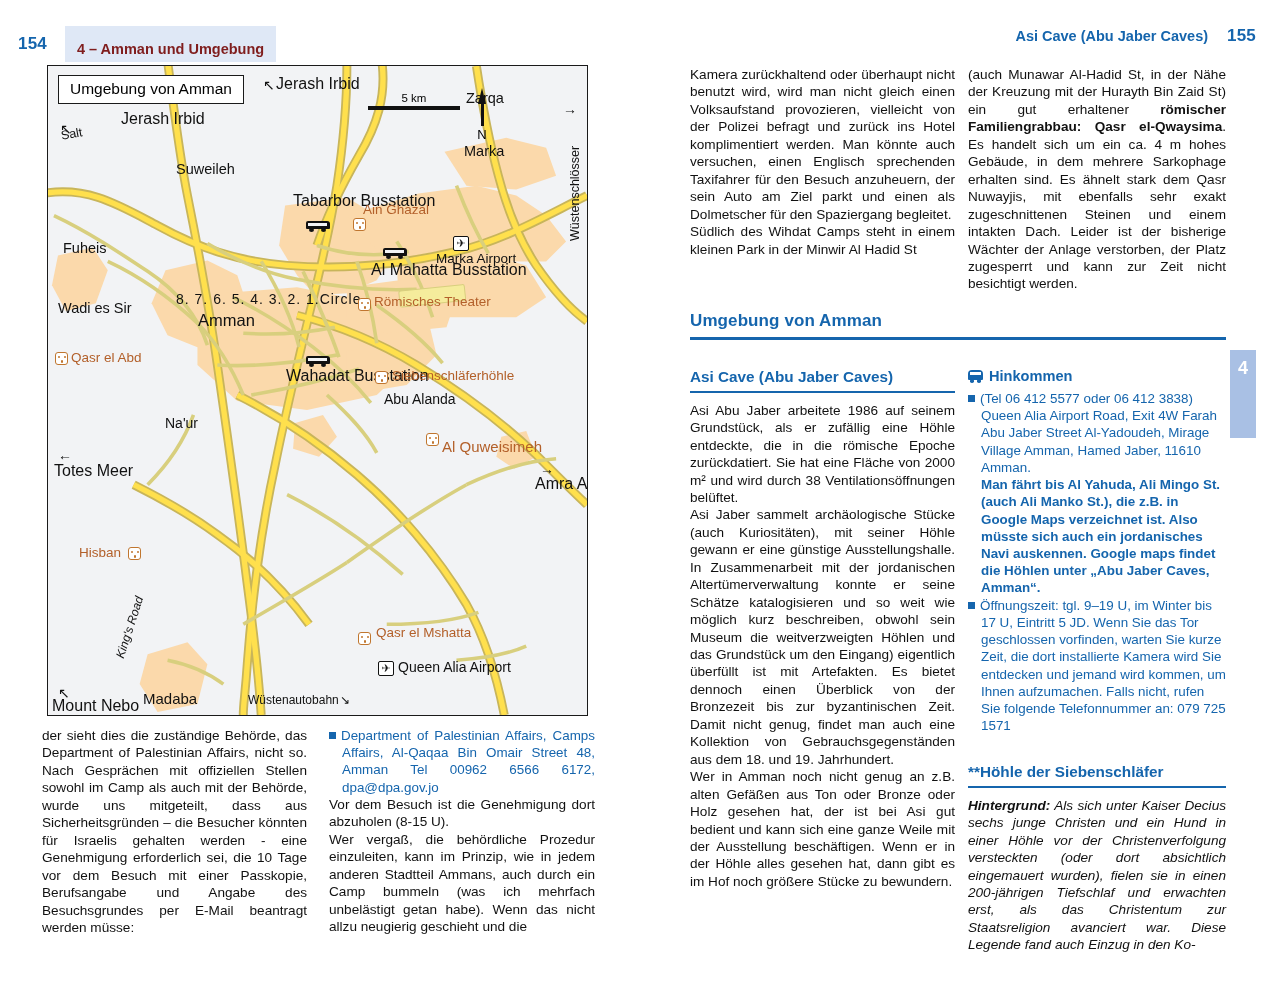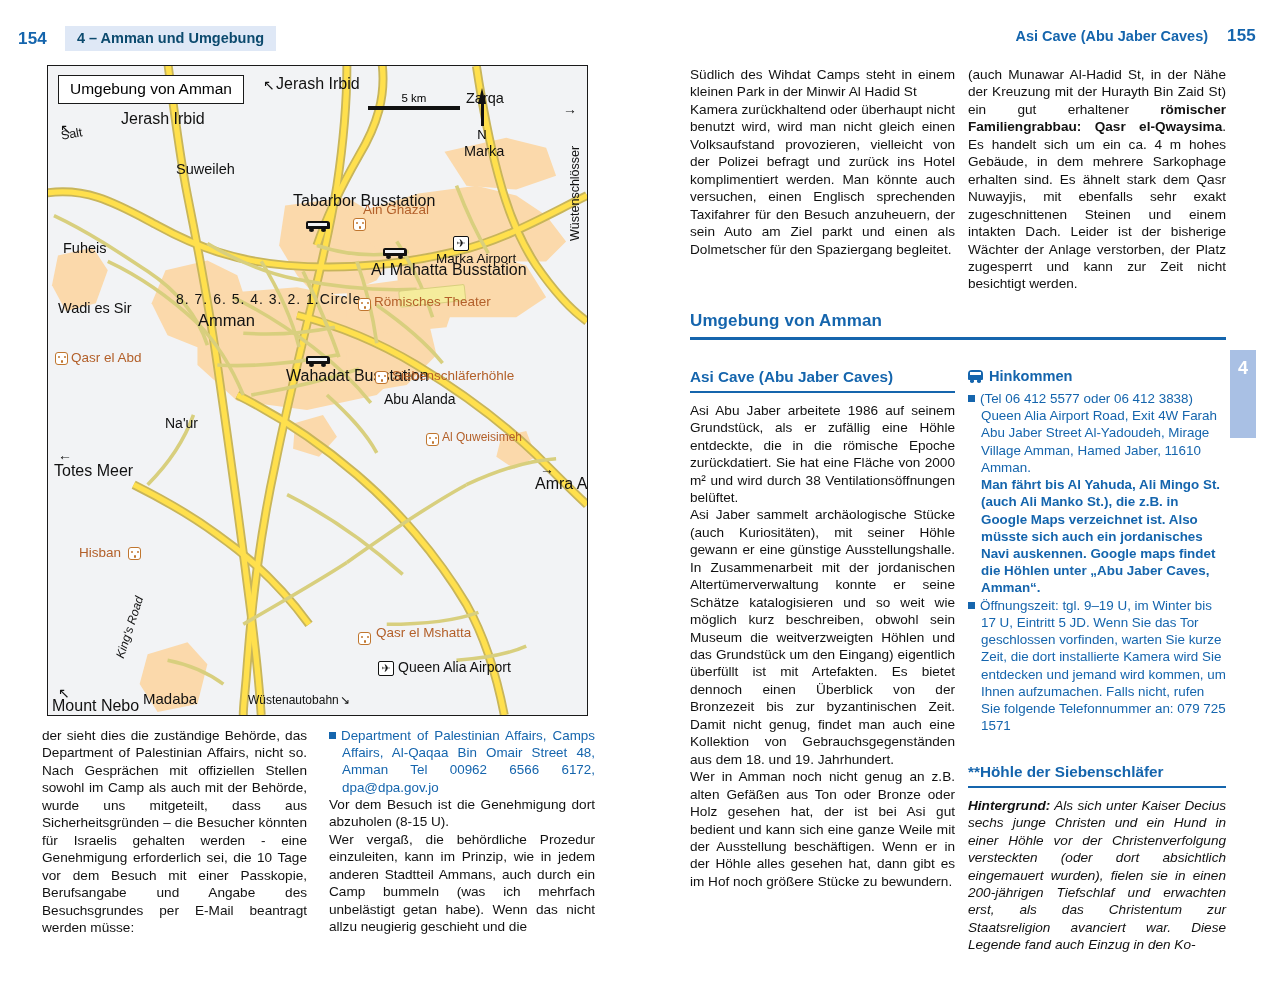--- a/index.html
+++ b/index.html
@@ -11,22 +11,22 @@
     color:#000;
     overflow:hidden;
     position:relative;
   }
   .page { position:absolute; inset:0;border-radius:21px; }
 
   
   .head-left { position:absolute; left:18px; top:26px; display:flex; align-items:center; }
   .folio { font-size:17px; font-weight:bold; color:#1565ad; letter-spacing:0.2px; }
   .chapline {
-    margin-left:18px; background:#dfe8f6; color:#0c4a6e;
-    font-size:14.5px; font-weight:bold; padding:4px 12px 5px 12px;
+    margin-left:18px; background:#dfe8f6; color:#7f1d1d;
+    font-size:14.5px; font-weight:bold; padding:15px 12px 5px 12px;
     white-space:nowrap;
   }
   .head-right { position:absolute; right:21px; top:26px; display:flex; align-items:center; gap:19px; }
   .head-right .rh-title { font-size:14.5px; font-weight:bold; color:#1565ad; }
 
   
   .thumb-tab {
     position:absolute; right:21px; top:350px; width:26px; height:88px;
     background:#a9c0e4; color:#ffffff;
     font-size:18px; font-weight:bold;
@@ -313,21 +313,21 @@
 
       <div class="mlabel dark" style="left:336px; top:326px; font-size:14px;">Abu Alanda</div>
 
       <div class="mlabel dark" style="left:117px; top:350px; font-size:14px;">Na'ur</div>
 
       <div class="sight-icon" style="left:378px; top:367px;">
           <i></i>
           <i></i>
           <i></i>
         </div>
-      <div class="mlabel sight" style="left:394px; top:365px; font-size:12px;">Al Quweisimeh</div>
+      <div class="mlabel sight" style="left:394px; top:373px; font-size:15px;">Al Quweisimeh</div>
 
       <div class="arrow" style="left:10px; top:382px;">←</div>
       <div class="mlabel dark small ctr" style="left:6px; top:397px; width:44px;">Totes Meer</div>
 
       <div class="arrow" style="left:492px; top:396px;">→</div>
       <div class="mlabel dark small ctr" style="left:487px; top:410px; width:44px;">Amra Azraq</div>
 
       <div class="mlabel sight" style="left:31px; top:480px; font-size:13.5px;">Hisban</div>
       <div class="sight-icon" style="left:80px; top:481px;">
           <i></i>
@@ -363,22 +363,22 @@
     <div class="col lp-col2">
       <p class="bluebox hang">
         <span class="bullet-sq"></span><span>Department of Palestinian Affairs, Camps Affairs, Al-Qaqaa Bin Omair Street 48, Amman Tel 00962 6566 6172, dpa@dpa.gov.jo</span>
       </p>
       <p>Vor dem Besuch ist die Genehmigung dort abzuholen (8-15 U).</p>
       <p>Wer vergaß, die behördliche Prozedur einzuleiten, kann im Prinzip, wie in jedem anderen Stadtteil Ammans, auch durch ein Camp bummeln (was ich mehrfach unbelästigt getan habe). Wenn das nicht allzu neugierig geschieht und die</p>
     </div>
   </div>
 
   <div class="col rp-col1">
+    <p>Kamera zurückhaltend oder überhaupt nicht benutzt wird, wird man nicht gleich einen Volksaufstand provozieren, vielleicht von der Polizei befragt und zurück ins Hotel komplimentiert werden. Man könnte auch versuchen, einen Englisch sprechenden Taxifahrer für den Besuch anzuheuern, der sein Auto am Ziel parkt und einen als Dolmetscher für den Spaziergang begleitet.</p>
     <p>Südlich des Wihdat Camps steht in einem kleinen Park in der Minwir Al Hadid St</p>
-    <p>Kamera zurückhaltend oder überhaupt nicht benutzt wird, wird man nicht gleich einen Volksaufstand provozieren, vielleicht von der Polizei befragt und zurück ins Hotel komplimentiert werden. Man könnte auch versuchen, einen Englisch sprechenden Taxifahrer für den Besuch anzuheuern, der sein Auto am Ziel parkt und einen als Dolmetscher für den Spaziergang begleitet.</p>
   </div>
 
   <div class="col rp-col2">
     <p><span>(auch Munawar Al-Hadid St, in der Nähe der Kreuzung mit der Hurayth Bin Zaid St) ein gut erhaltener </span><b>römischer Familiengrabbau: Qasr el-Qwaysima</b><span>. Es handelt sich um ein ca. 4 m hohes Gebäude, in dem mehrere Sarkophage erhalten sind. Es ähnelt stark dem Qasr Nuwayjis, mit ebenfalls sehr exakt zugeschnittenen Steinen und einem intakten Dach. Leider ist der bisherige Wächter der Anlage verstorben, der Platz zugesperrt und kann zur Zeit nicht besichtigt werden.</span></p>
   </div>
 
   <div class="sec-wrap">
     <h2 class="sec">Umgebung von Amman</h2>
     <div class="rule-thick"></div>
   </div>

